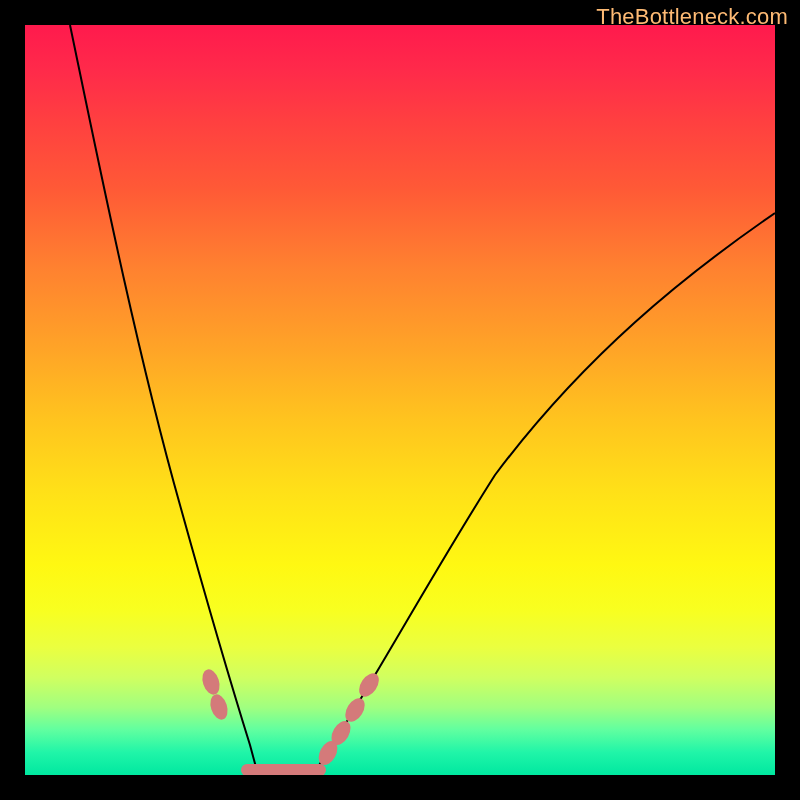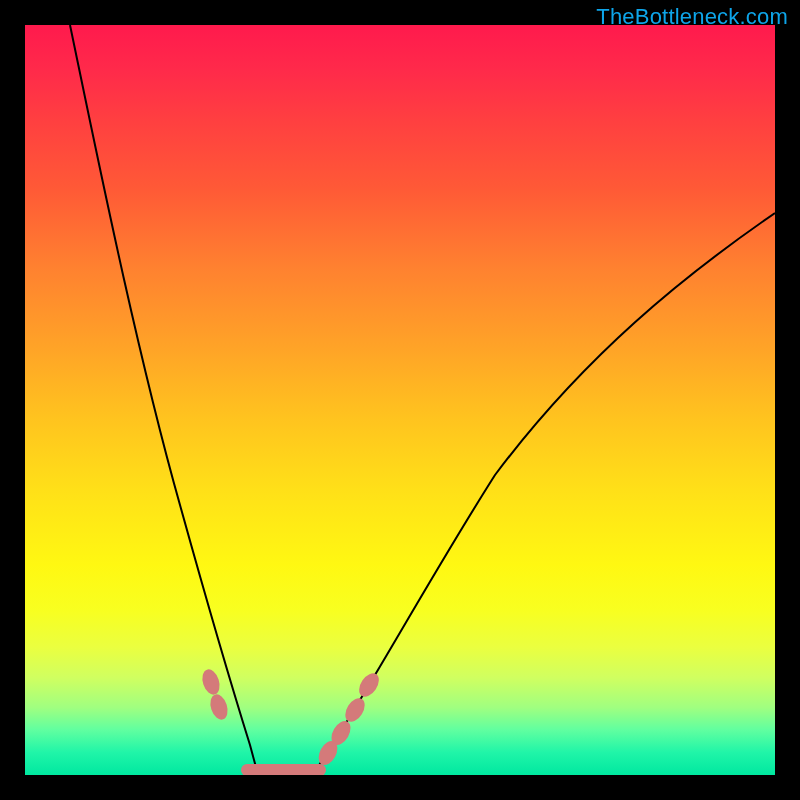--- a/index.html
+++ b/index.html
@@ -34,21 +34,21 @@
       #20f5a8 97%,
       #00e8a0 100%);
   }
   .watermark {
     position: absolute;
     top: 4px;
     right: 12px;
     font-family: Arial, Helvetica, sans-serif;
     font-size: 22px;
     font-weight: 400;
-    color: #0ea5e9;
+    color: #fdba74;
     letter-spacing: 0.2px;
     z-index: 10;
   }
   svg.curves {
     position: absolute;
     left: 0; top: 0;
     width: 750px; height: 750px;
   }
   .curve { fill: none; stroke: #000; stroke-width: 2; }
   .marker { fill: #d47a7a; stroke: none; }

